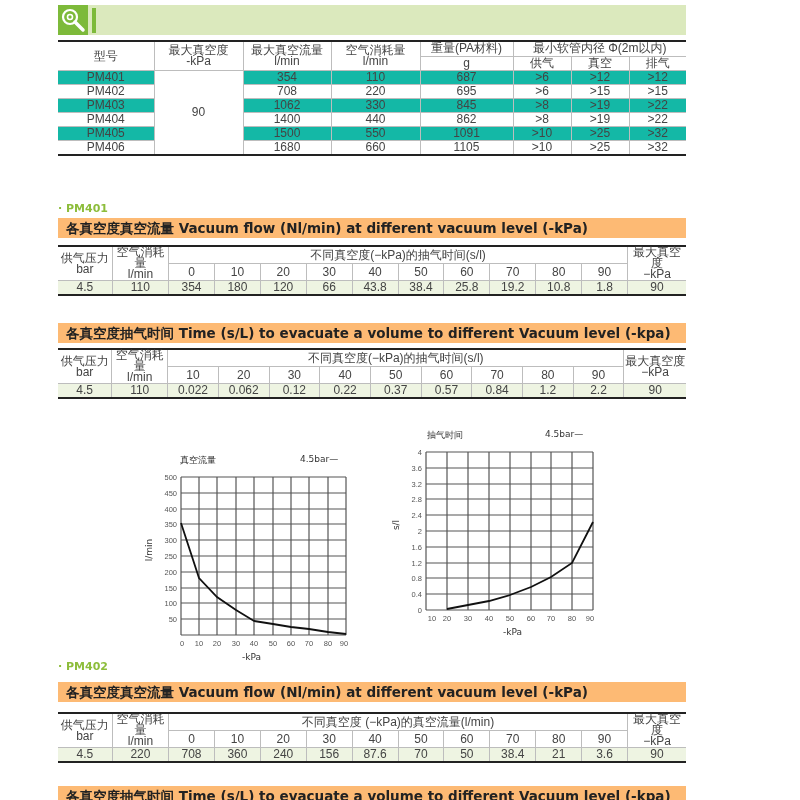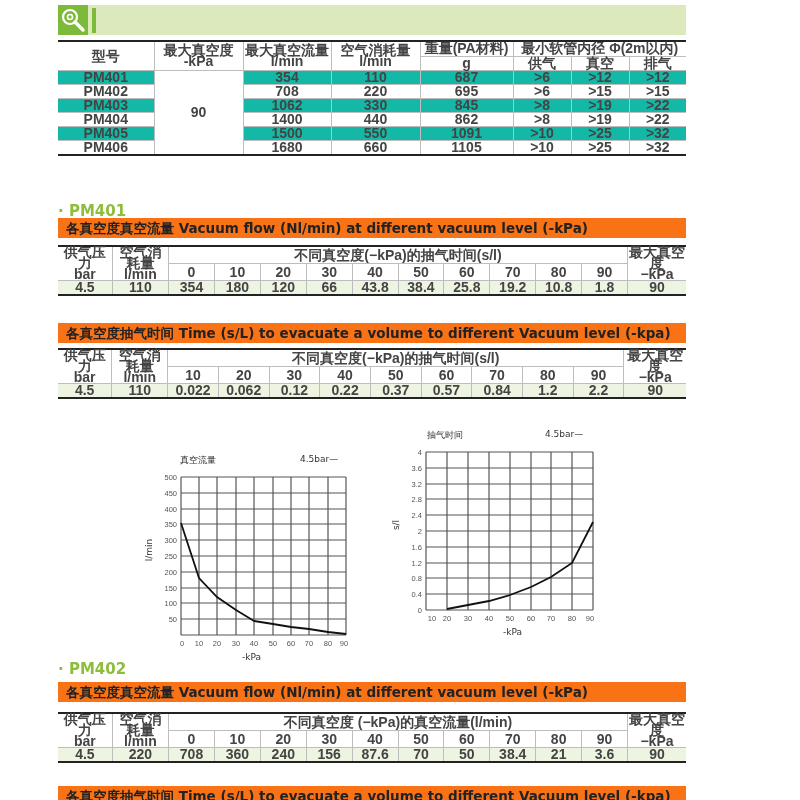--- a/index.html
+++ b/index.html
@@ -5,31 +5,31 @@
   html, body { margin:0; padding:0; background:#ffffff; }
   body { width:800px; height:800px; position:relative; overflow:hidden; font-family:"DejaVu Sans", sans-serif; color:#333; }
   .abs { position:absolute; }
 
   
   .main-header { left:58px; top:5px; width:628px; height:30px; background:#dbe9bd; }
   .main-header .icon-box { position:absolute; left:0; top:0; width:30px; height:30px; background:#7dba3a; }
   .main-header .bar { position:absolute; left:34px; top:3px; width:4px; height:25px; background:#7dba3a; }
   .main-header .title { position:absolute; left:48px; top:5px; font-size:15px; font-weight:bold; color:#222; }
 
-  table.spec { border-collapse:collapse; font-size:14px; color:#444; font-family:"Liberation Sans", sans-serif;font-weight:bold; }
+  table.spec { border-collapse:collapse; font-size:12px; color:#444; font-family:"Liberation Sans", sans-serif; }
   table.spec td { border:1px solid #bdbdbd; text-align:center; padding:0; height:13px; line-height:11px; }
   table.spec { border-top:2px solid #222; border-bottom:2px solid #222; }
   table.spec tr.hdr td { background:#fff; }
   table.spec tr.alt td.shade { background:#14b8a6; }
   table.spec td.lft { border-left:none; }
   table.spec td.rgt { border-right:none; }
   table.spec tr.data td { background:#eef4e2; }
 
-  .model-tag { color:#8dbd3b; font-weight:bold; font-size:15px; font-family:"DejaVu Sans", sans-serif;text-align:right; }
-  .sec-bar { background:#f97316; height:20px; }
+  .model-tag { color:#8dbd3b; font-weight:bold; font-size:11px; font-family:"DejaVu Sans", sans-serif;text-align:right; }
+  .sec-bar { background:#fdba74; height:20px; }
   .sec-bar span { position:absolute; left:8px; top:2px; font-size:13.5px; font-weight:bold; color:#222; white-space:nowrap; font-family:"DejaVu Sans", sans-serif; }
 
   .chart-title { font-size:9px; color:#333; font-family:"DejaVu Sans", sans-serif; }
   .tick { font-size:7.5px; color:#555; font-family:"Liberation Sans", sans-serif; }
 </style>
 </head>
 <body>
 
 <div class="abs main-header">
   <div class="icon-box">

